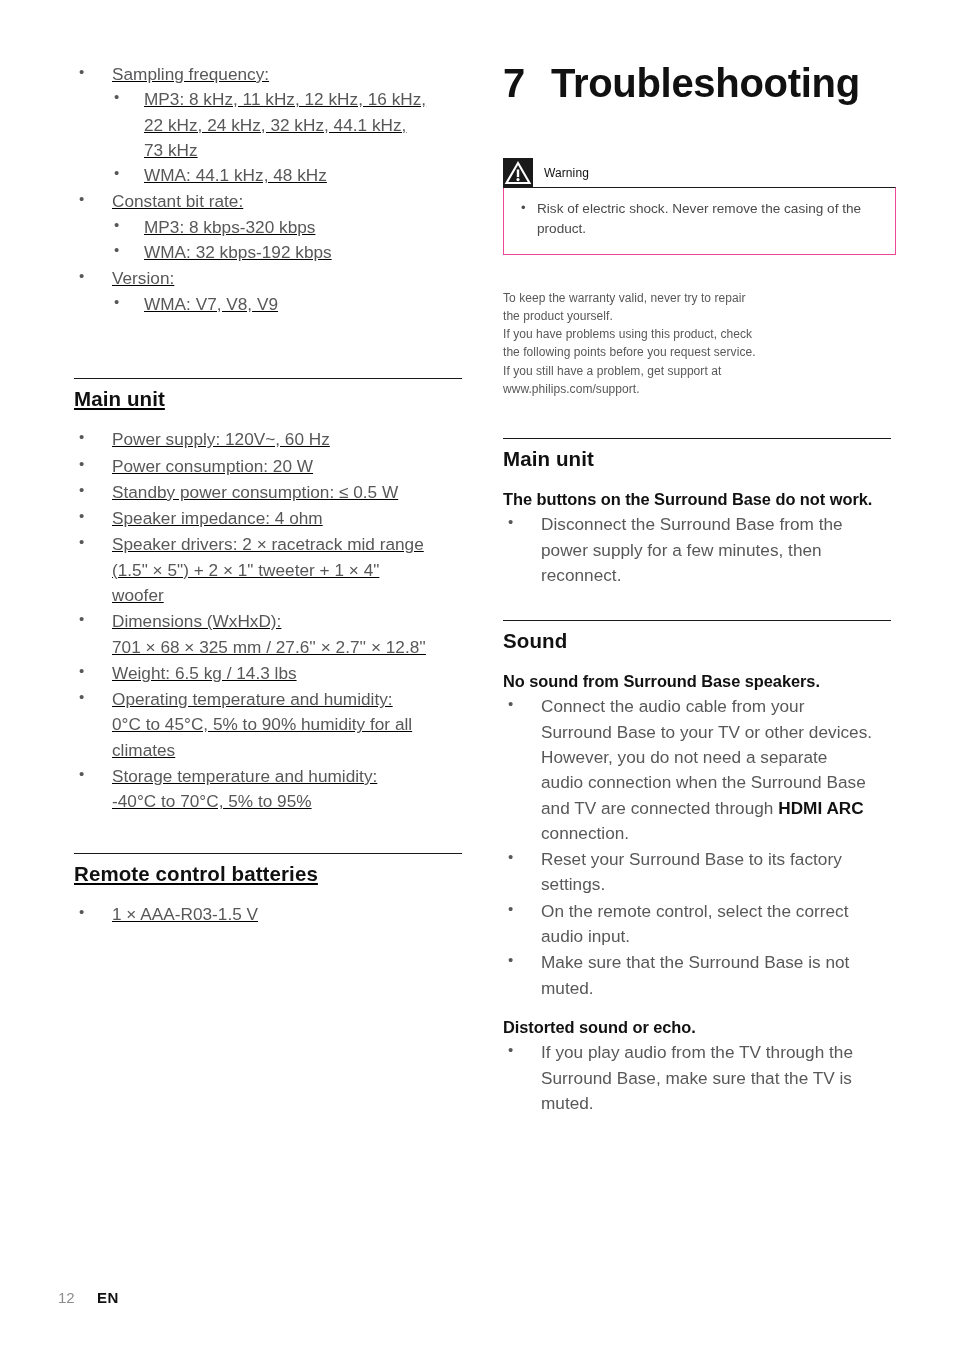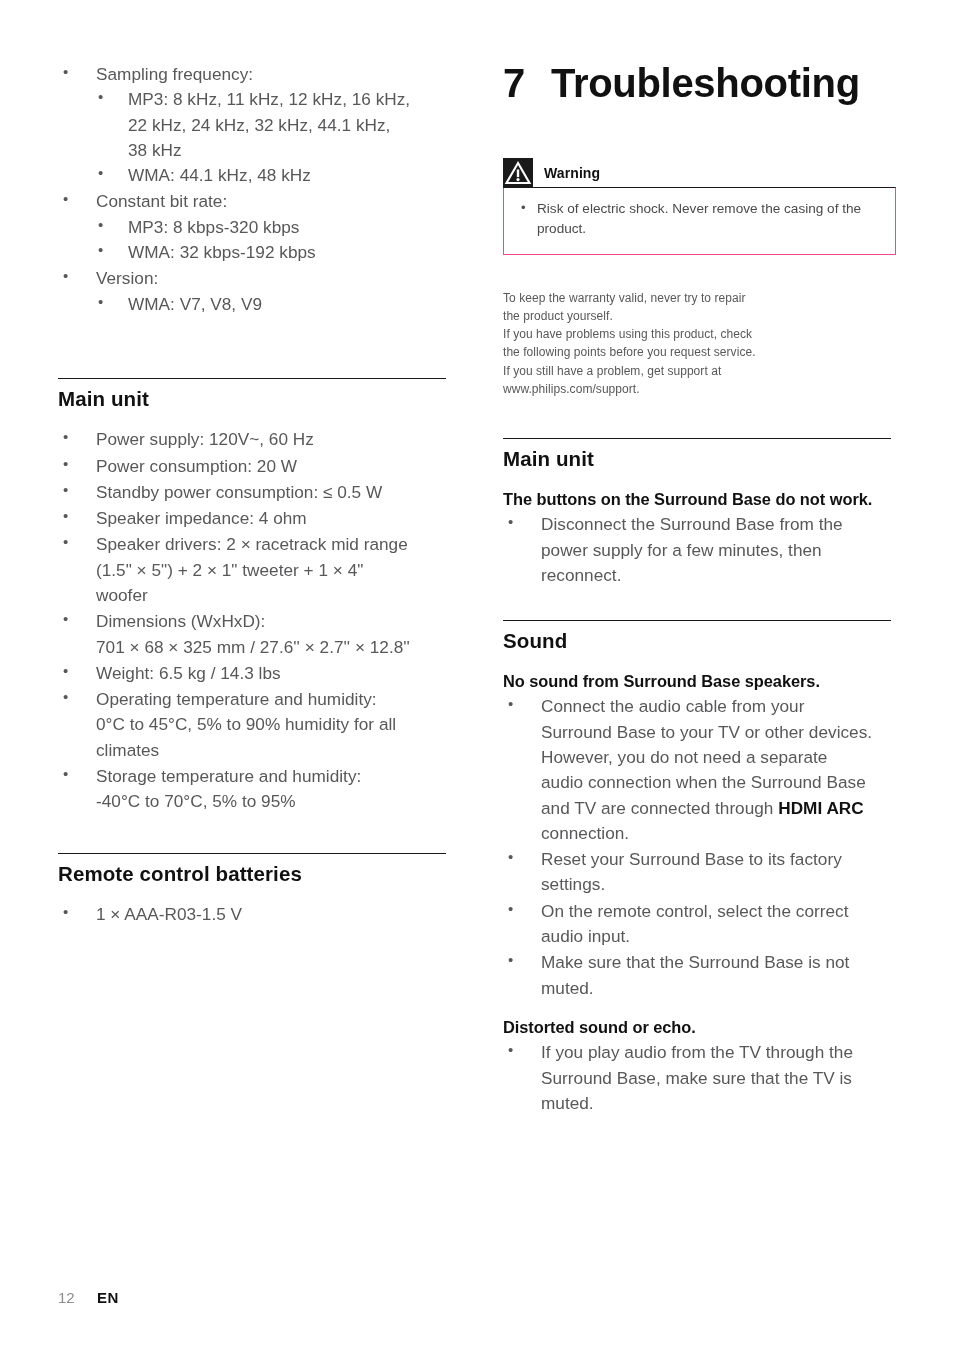--- a/index.html
+++ b/index.html
@@ -18,21 +18,21 @@
     position: relative;
     width: 954px;
     height: 1350px;
     box-sizing: border-box;
   }
   .col {
     position: absolute;
     top: 62px;
     width: 390px;
   }
-  .col-left  { left: 58px; }
+  .col-left  { left: 74px; text-decoration: underline; }
   .col-right { left: 503px; }
 
   
   .chapter {
     display: flex;
     align-items: baseline;
     color: #111111;
     font-size: 40px;
     font-weight: bold;
     letter-spacing: -0.3px;
@@ -50,23 +50,23 @@
     height: 30px;
   }
   .warnicon {
     width: 30px; height: 30px;
     background: #1a1a1a;
     flex: none;
     position: relative;
   }
   .warnicon svg { display: block; }
   .warnlabel {
-    font-size: 14px;
+    font-size: 12px;
     color: #111111;
-    font-weight: bold;
+    font-weight: normal;
     padding-left: 11px;
     letter-spacing: 0.1px;
   }
   .warnbody {
     border: 1px solid #ec4899;
     border-top: 1px solid #1a1a1a;
     margin-top: -1px;
     padding: 11px 14px 14px 14px;
     box-sizing: border-box;
     min-height: 58px;
@@ -185,21 +185,21 @@
   <div class="col col-left">
 
     <ul class="b1">
 
       <li>
         <span>Sampling frequency:</span>
         <ul class="b2">
           <li>
             <span class="nb">MP3: 8 kHz, 11 kHz, 12 kHz, 16 kHz,</span>
             <span class="nb">22 kHz, 24 kHz, 32 kHz, 44.1 kHz,</span>
-            <span class="nb">38 kHz</span>
+            <span class="nb">73 kHz</span>
           </li>
           <li>
             <span class="nb">WMA: 44.1 kHz, 48 kHz</span>
           </li>
         </ul>
       </li>
 
       <li>
         <span>Constant bit rate:</span>
         <ul class="b2">

